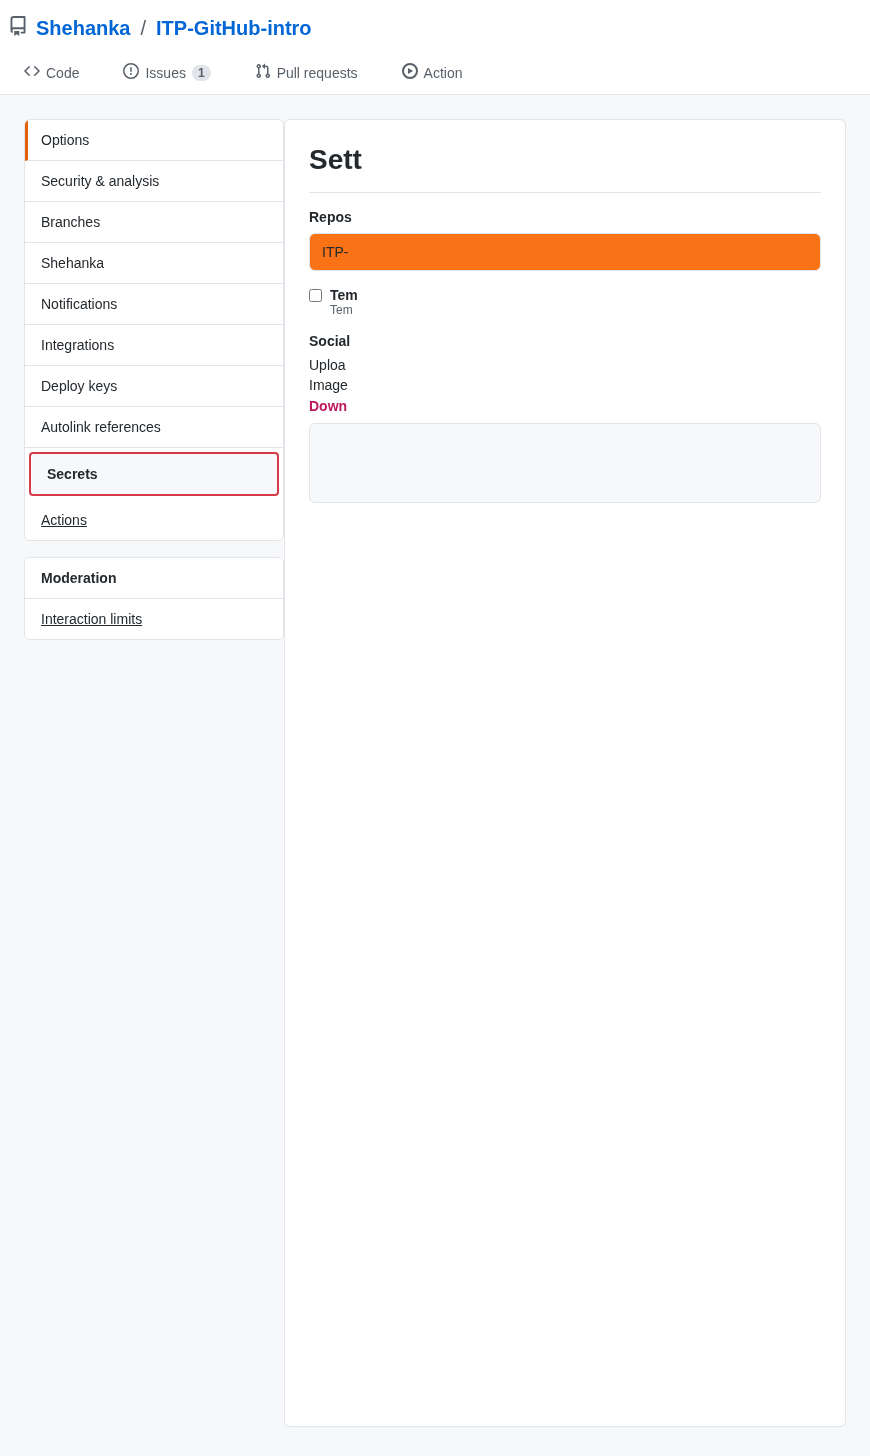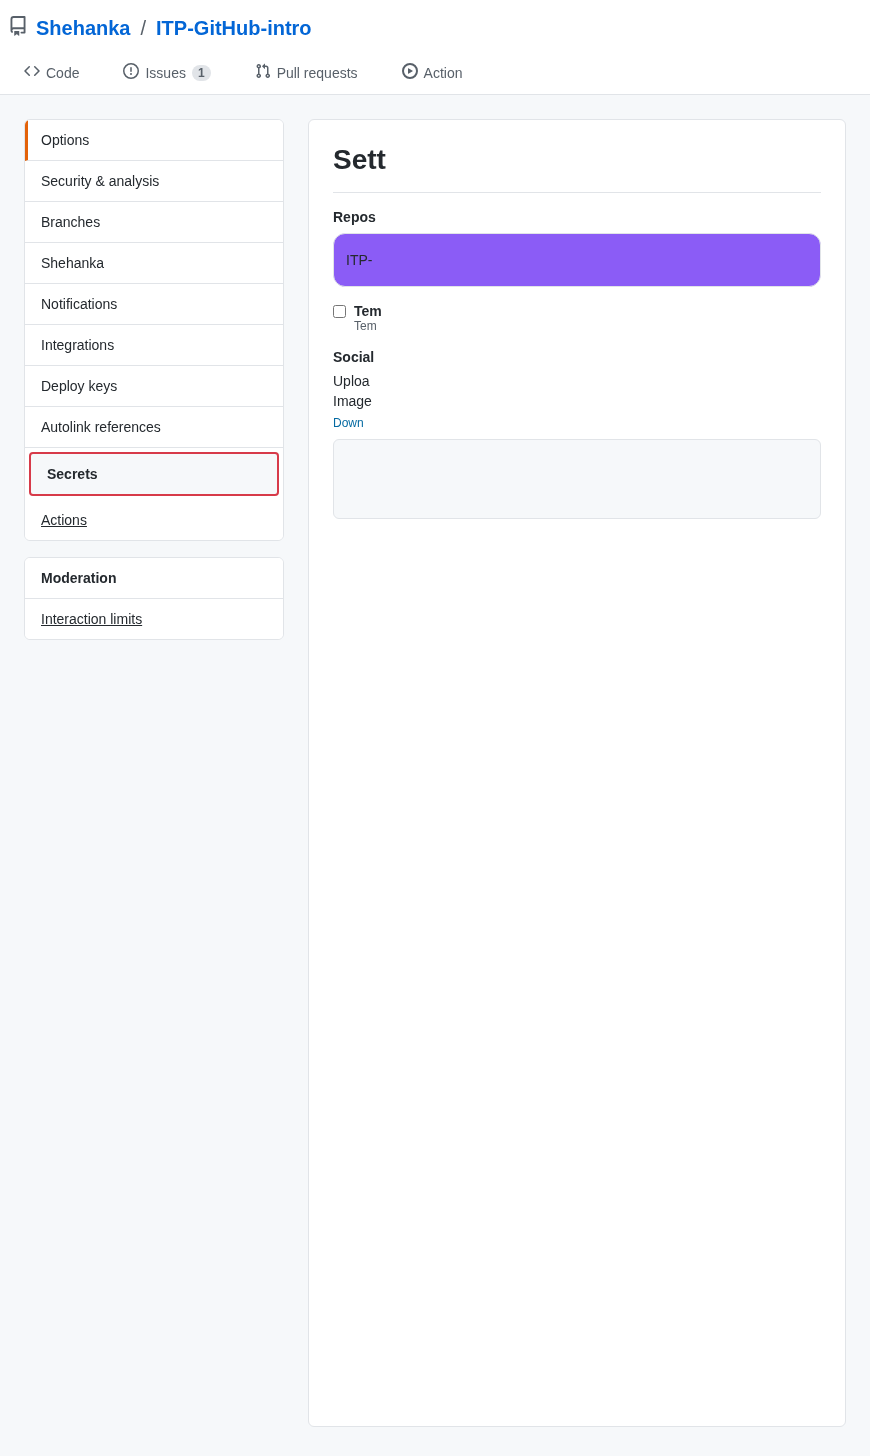--- a/index.html
+++ b/index.html
@@ -75,21 +75,20 @@
       border-radius: 10px;
       padding: 1px 6px;
       font-size: 12px;
       font-weight: 600;
     }
 
     
     .main-content {
       display: flex;
       padding: 24px;
-      gap: 24px;
       background: #f6f8fa;
       min-height: calc(1456px - 100px);
     }
 
     
     .sidebar {
       width: 260px;
       flex-shrink: 0;
     }
 
@@ -151,26 +150,26 @@
 
     .section-label {
       font-size: 14px;
       font-weight: 600;
       color: #24292e;
       margin-bottom: 8px;
     }
 
     .input-field {
       border: 1px solid #e1e4e8;
-      border-radius: 12px;
-      padding: 18px 12px;
+      border-radius: 6px;
+      padding: 10px 12px;
       font-size: 14px;
       width: 100%;
       color: #24292e;
-      background: #8b5cf6;
+      background: #f97316;
       margin-bottom: 16px;
       display: block;
       white-space: nowrap;
       overflow: hidden;
       text-overflow: ellipsis;
     }
 
     .checkbox-row {
       display: flex;
       align-items: flex-start;
@@ -192,24 +191,24 @@
 
     .social-section {
       margin-top: 16px;
     }
     .social-desc {
       font-size: 14px;
       color: #24292e;
       margin-bottom: 4px;
     }
     .social-link {
-      color: #0369a1;
-      font-size: 12px;
-      text-decoration: none;
-      font-weight: 400;
+      color: #be185d;
+      font-size: 14px;
+      text-decoration: none;
+      font-weight: 700;
     }
 
     .preview-box {
       border: 1px solid #e1e4e8;
       border-radius: 6px;
       padding: 12px;
       margin-top: 8px;
       background: #f6f8fa;
       min-height: 80px;
     }

